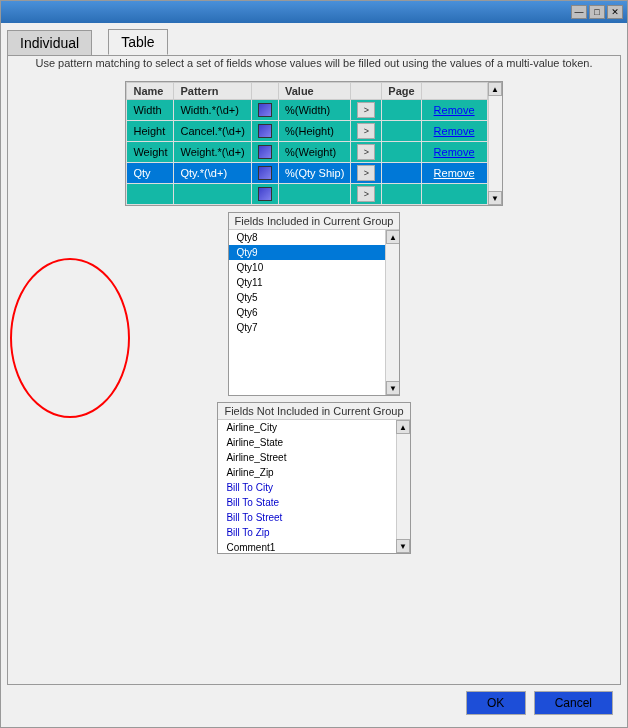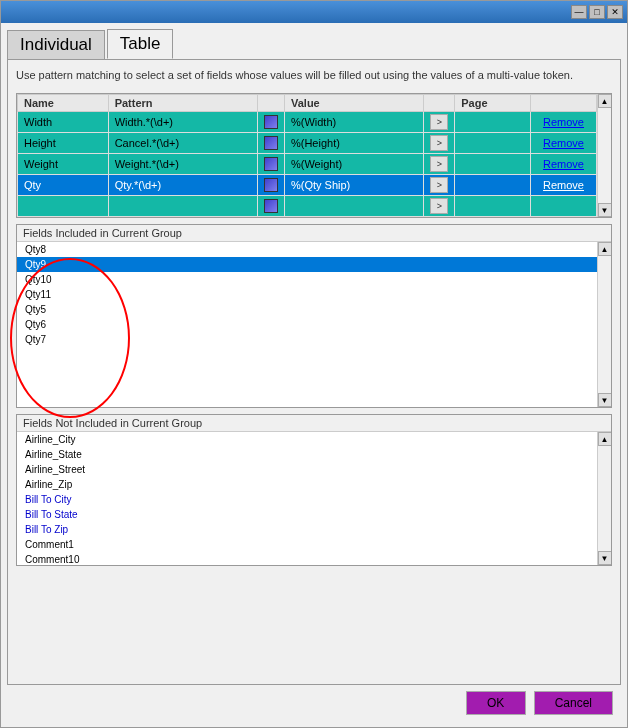--- a/index.html
+++ b/index.html
@@ -62,41 +62,42 @@
       align-items: flex-end;
       margin-bottom: 0;
     }
 
     .tab {
       padding: 4px 12px;
       background: #d4d4d4;
       border: 1px solid #999;
       border-bottom: none;
       cursor: pointer;
-      font-size: 17px;
+      font-size: 14px;
       color: #000;
-      margin-right: 2px;
+      margin-right: 16px;
     }
 
     .tab.active {
       background: #f0f0f0;
       font-weight: normal;
       z-index: 1;
       border-bottom: 1px solid #f0f0f0;
       text-align: right;
     }
 
     .tab-content {
       border: 1px solid #999;
       background: #f0f0f0;
-      padding: 8px;
+      padding: 0;
       flex: 1;
       display: flex;
       flex-direction: column;
       gap: 6px;
+      align-items: center;
     }
 
     .description-text {
       font-size: 11px;
       color: #333;
       line-height: 1.4;
       margin-bottom: 4px;
     }
 
     
@@ -198,21 +199,21 @@
     .bottom-bar {
       display: flex;
       justify-content: flex-end;
       padding: 6px 8px;
       gap: 8px;
     }
 
     .dialog-btn {
       padding: 4px 20px;
       font-size: 12px;
-      background: #a21caf;
+      background: #1d4ed8;
       border: 1px solid #aaa;
       cursor: pointer;
       min-width: 60px;
     }
 
     .scrollbar-stub {
       width: 14px;
       background: #f0f0f0;
       border-left: 1px solid #ccc;
       display: flex;
@@ -381,20 +382,21 @@
       <div class="field-list-container" style="height: 152px; display:flex; flex-direction:column;">
         <div class="field-list-header">Fields Not Included in Current Group</div>
         <div style="display:flex; flex:1; overflow:hidden;">
           <div class="field-list">
             <div class="field-item">Airline_City</div>
             <div class="field-item">Airline_State</div>
             <div class="field-item">Airline_Street</div>
             <div class="field-item">Airline_Zip</div>
             <div class="field-item link-style">Bill To City</div>
             <div class="field-item link-style">Bill To State</div>
+            <div class="field-item link-style">Bill To Street</div>
             <div class="field-item link-style">Bill To Zip</div>
             <div class="field-item">Comment1</div>
             <div class="field-item">Comment10</div>
           </div>
           <div class="scrollbar-stub">
             <div class="scroll-arrow">▲</div>
             <div style="flex:1;"></div>
             <div class="scroll-arrow">▼</div>
           </div>
         </div>

